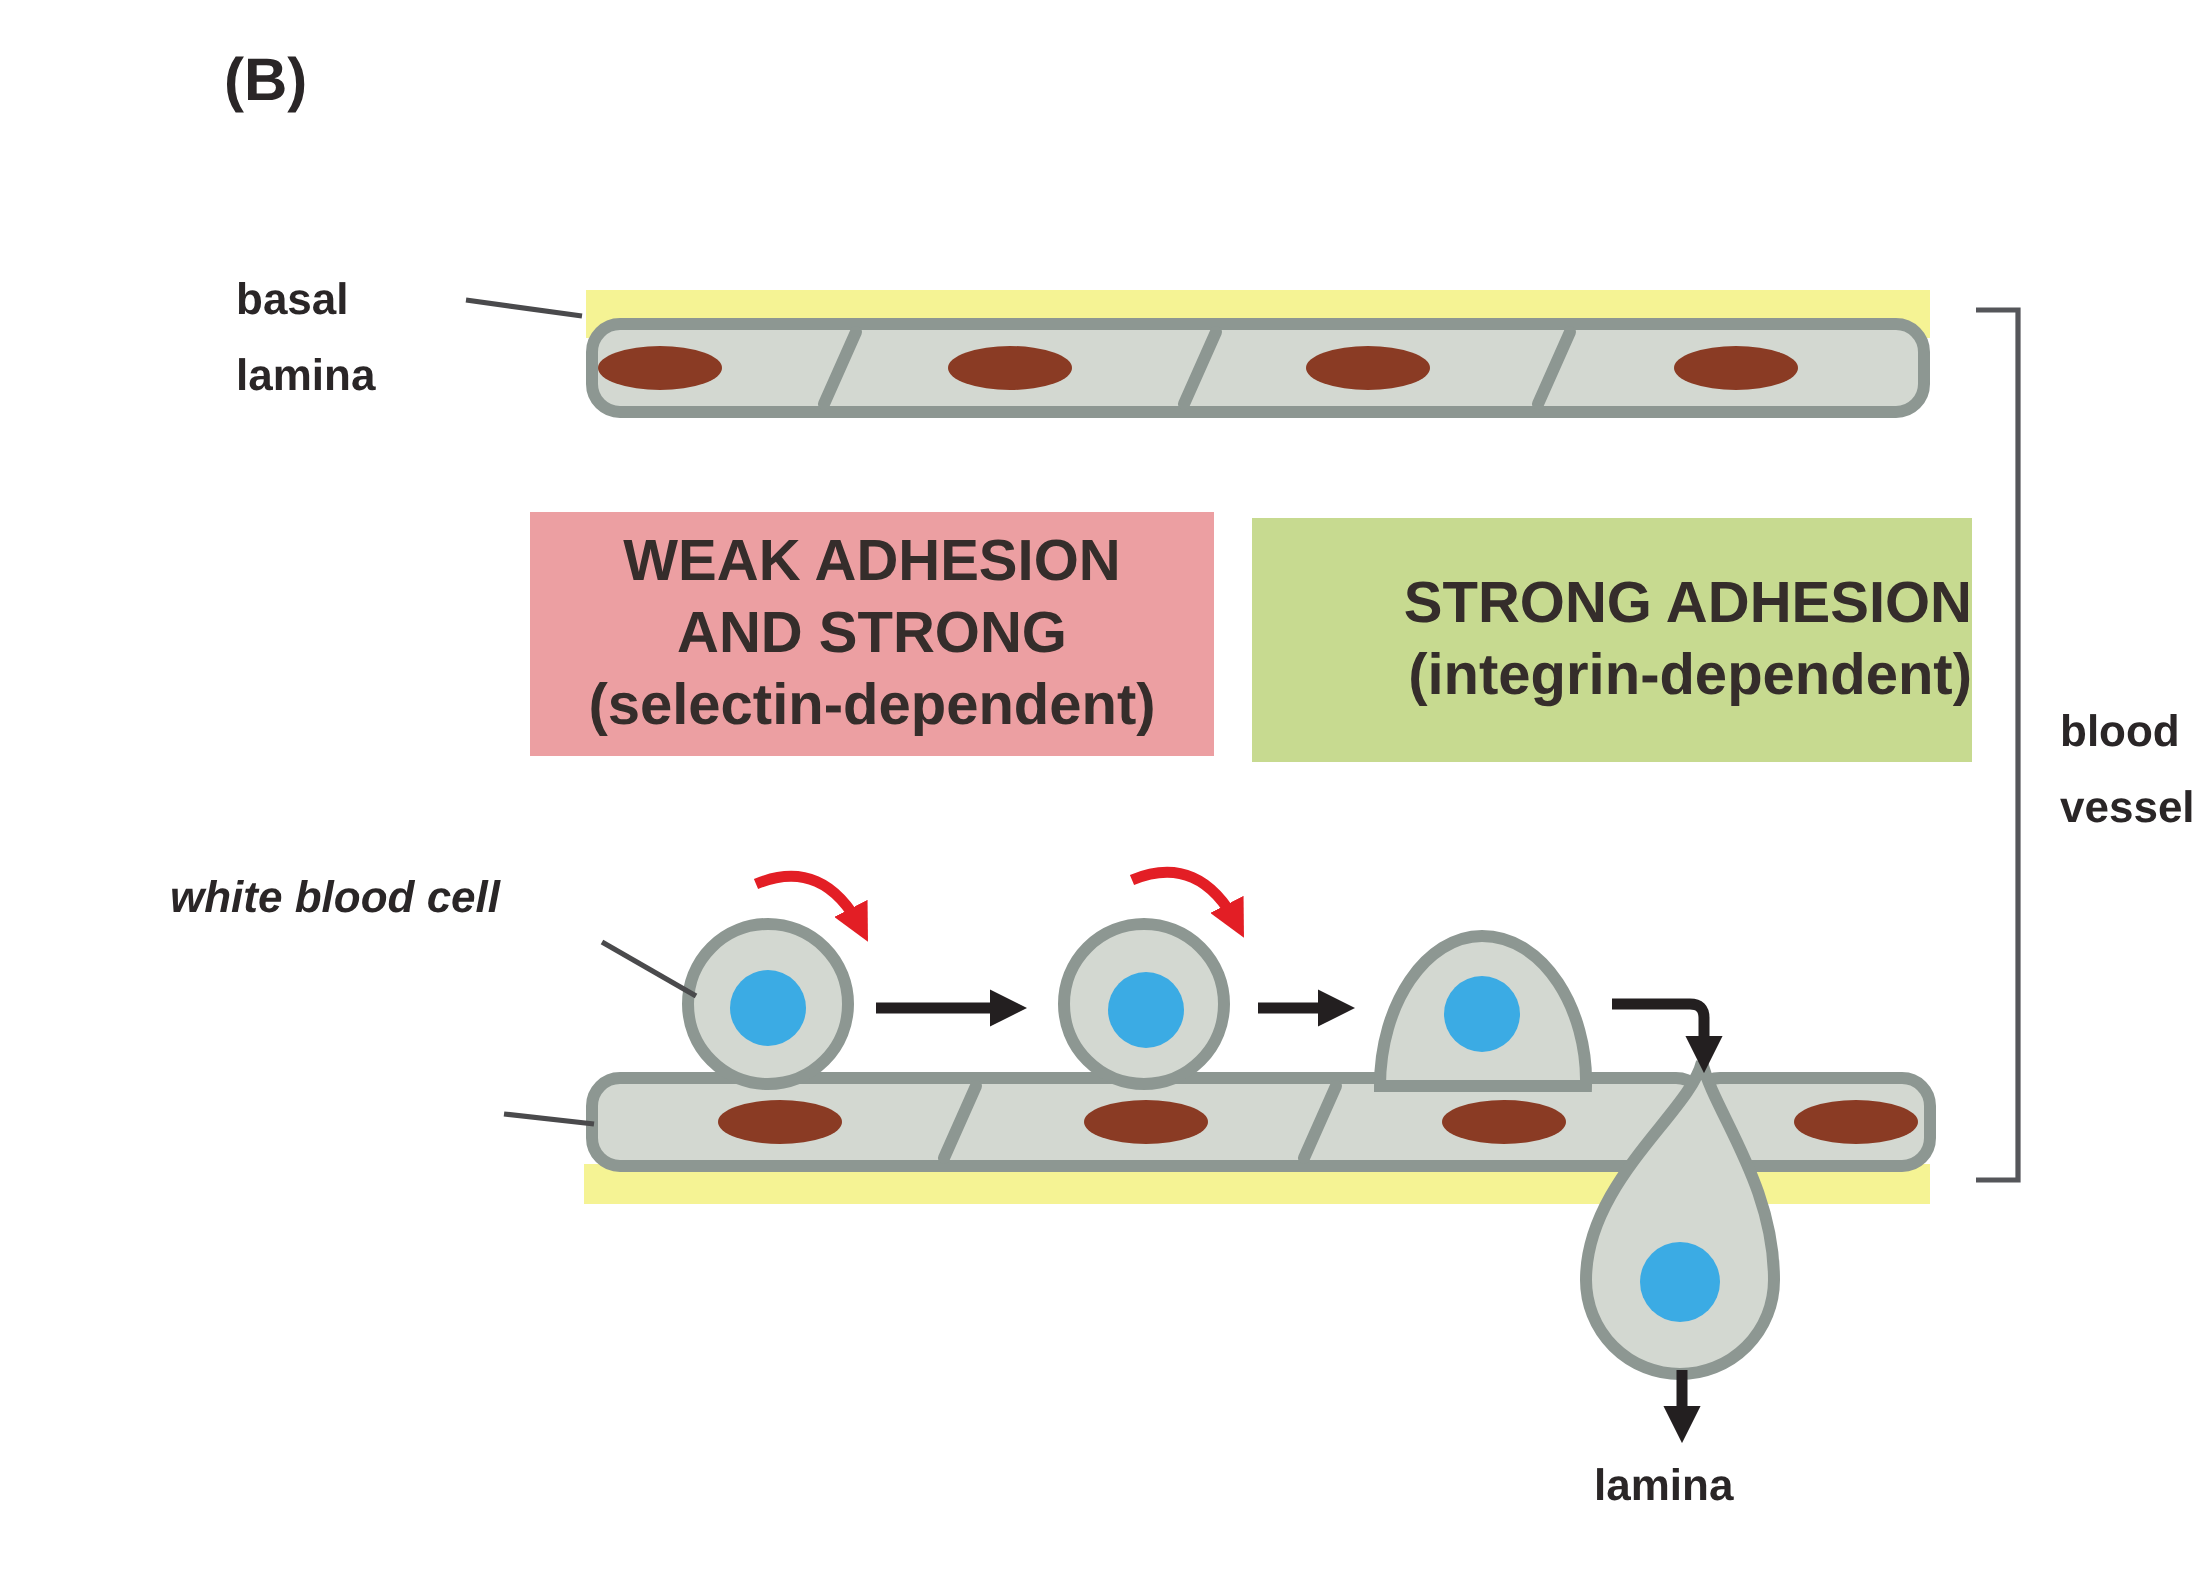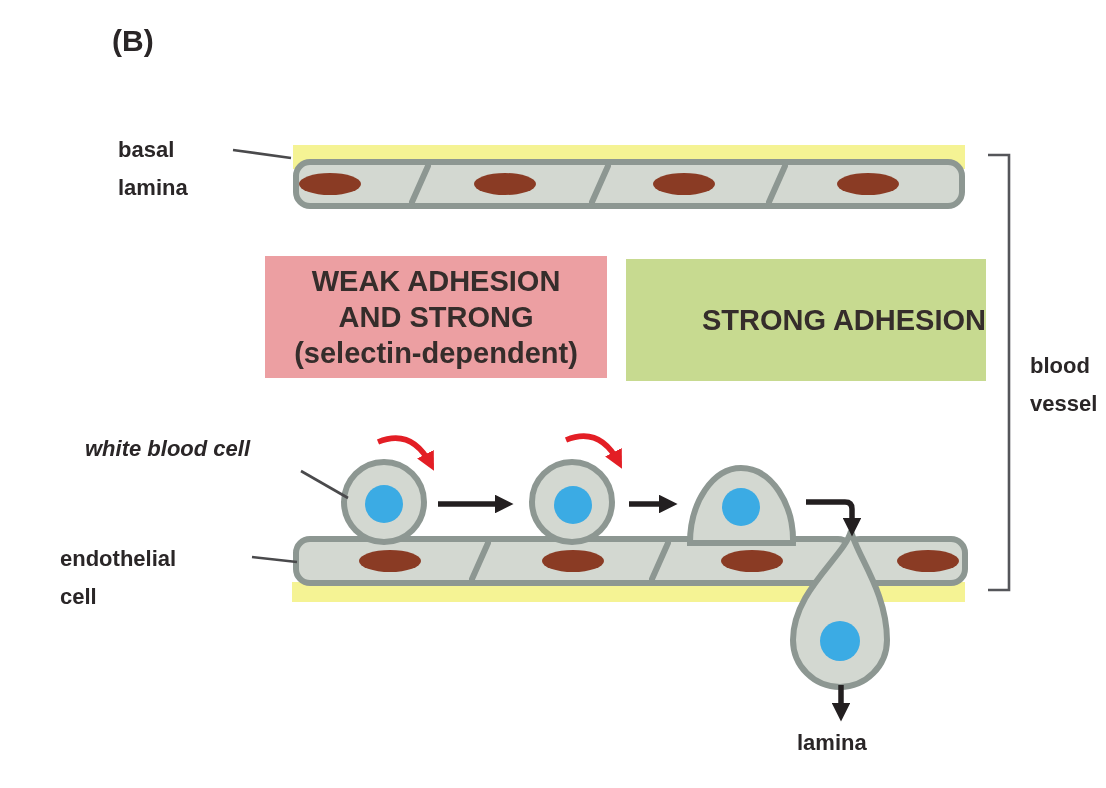--- a/index.html
+++ b/index.html
@@ -106,31 +106,30 @@
     <path class="bracket" d="M988 155 L1009 155 L1009 590 L988 590"></path>
   </svg>
 
   <div class="abs panel-label" style="left:112px;top:24px;">(B)</div>
 
   <div class="abs label" style="left:118px;top:131px;">basal
 lamina</div>
 
   <div class="abs label" style="left:85px;top:430px;font-style:italic;">white blood cell</div>
 
-  <div class="abs label" style="left:60px;top:540px;">endothelial
-cell</div>
 
   <div class="abs label" style="left:1030px;top:347px;">blood
 vessel</div>
 
   <div class="abs label" style="left:797px;top:724px;">lamina</div>
 
   <div class="box box-pink" style="left:265px;top:256px;width:342px;height:122px;">
     <span>WEAK ADHESION</span>
     <span>AND STRONG</span>
     <span>(selectin-dependent)</span>
   </div>
 
   <div class="box box-green" style="left:626px;top:259px;width:360px;height:122px;">
     <span>STRONG ADHESION</span>
+    <span>(integrin-dependent)</span>
   </div>
 
 </div>
 
 </body></html>

